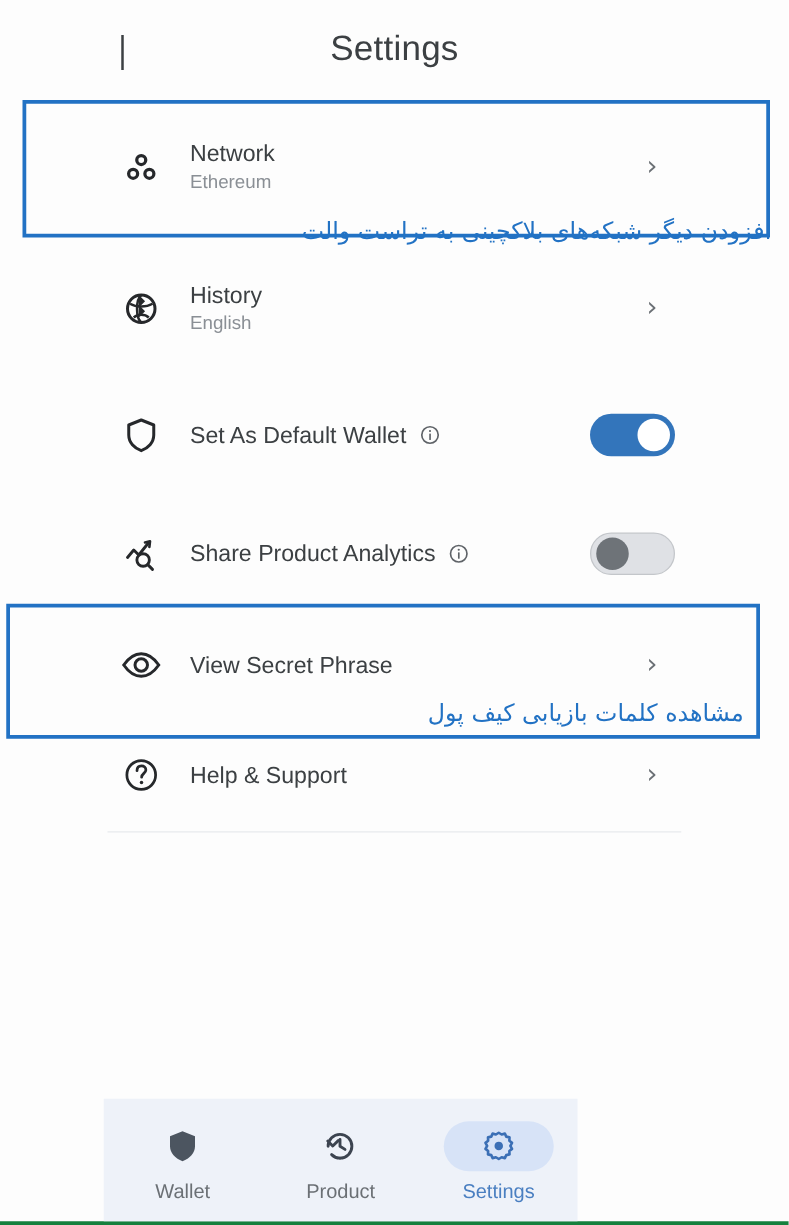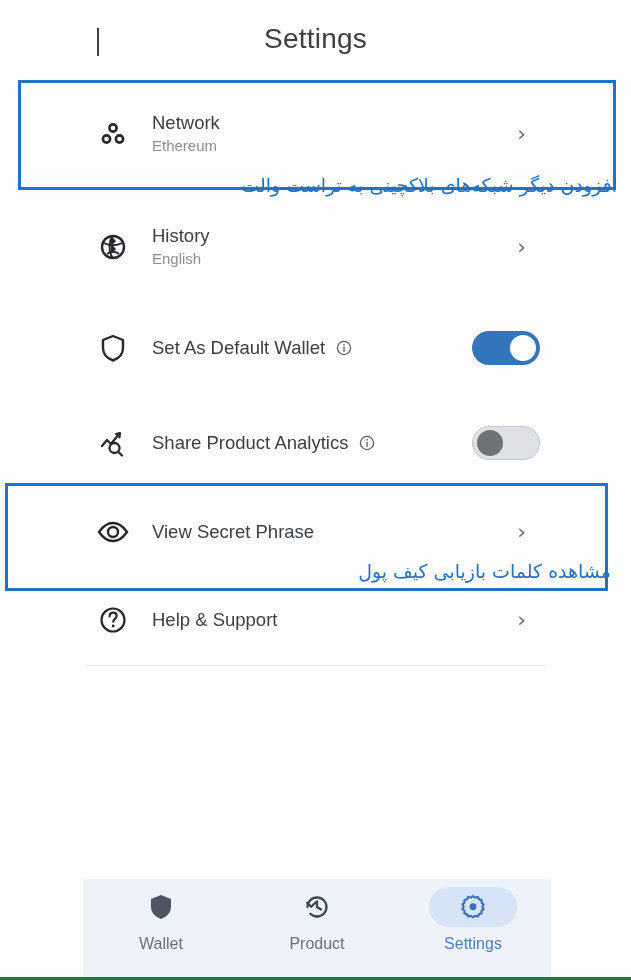--- a/index.html
+++ b/index.html
@@ -161,27 +161,27 @@
     direction: rtl;
     text-align: right;
     white-space: nowrap;
   }
 
   
   #bottom-nav {
     position: absolute;
     left: 83px;
     top: 879px;
-    width: 468px;
+    width: 379px;
     height: 101px;
     background: #eef2f9;
     display: flex;
     align-items: flex-start;
     justify-content: space-around;
-    padding-top: 8px;
+    padding-top: 18px;
     box-sizing: border-box;
   }
   .nav-item {
     width: 124px;
     display: flex;
     flex-direction: column;
     align-items: center;
   }
   .nav-icon-wrap {
     width: 88px;
@@ -321,21 +321,21 @@
     <div class="chevron">›</div>
   </div>
 
   <div id="divider"></div>
 
 
   <div class="anno-box" style="left:18px; top:80px; width:598px; height:110px;"></div>
   <div class="anno-text" style="right:14px; top:174px;">افزودن دیگر شبکه‌های بلاکچینی به تراست والت</div>
 
   <div class="anno-box" style="left:5px; top:483px; width:603px; height:108px;"></div>
-  <div class="anno-text" style="right:20px; top:560px;">مشاهده کلمات بازیابی کیف پول</div>
+  <div class="anno-text" style="right:36px; top:560px;">مشاهده کلمات بازیابی کیف پول</div>
 
   <div id="bottom-nav">
 
     <div class="nav-item">
       <div class="nav-icon-wrap">
         <svg width="28" height="28" viewBox="0 0 28 28">
           <path d="M14 2 L24 6 V14 C24 19.5 19.8 23.8 14 26 C8.2 23.8 4 19.5 4 14 V6 Z" fill="#4c5560"></path>
         </svg>
       </div>
       <div class="nav-label">Wallet</div>

